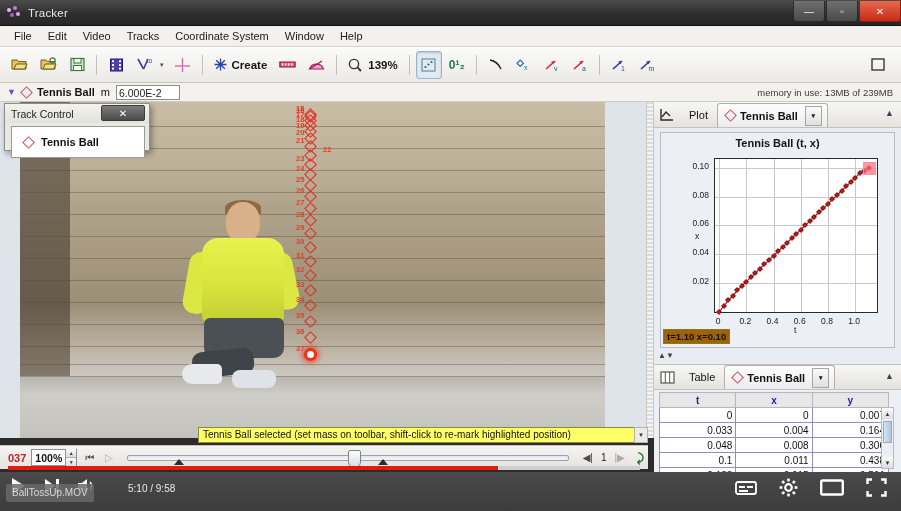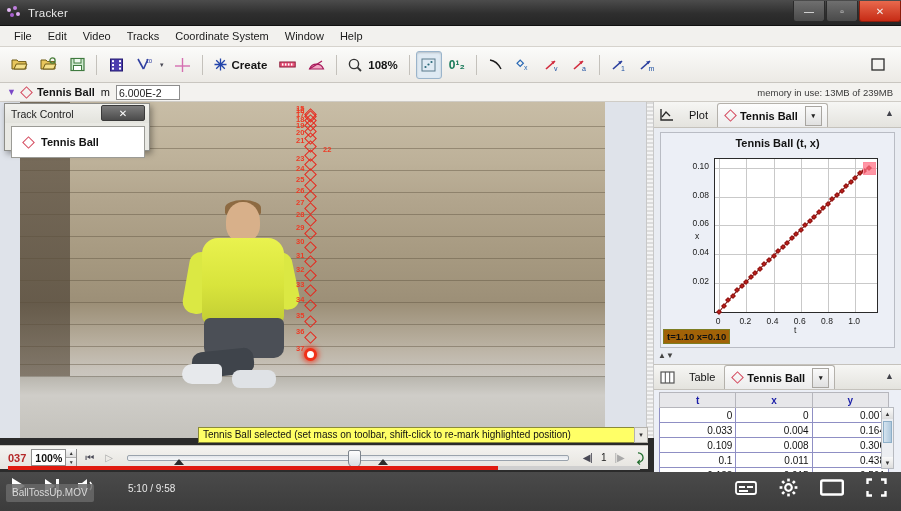--- a/index.html
+++ b/index.html
@@ -509,21 +509,21 @@
         <path d="M1.5 12 A7.5 7.5 0 0 1 15.5 12 Z" fill="#f2a8c4" stroke="#a8195a" stroke-width="1.2"></path>
         <path d="M1.5 12 L14 4" stroke="#a8195a" stroke-width="1.2"></path>
       </svg>
     </div>
     <div class="tb-sep"></div>
     <div class="tb-btn">
       <svg width="14" height="14" viewBox="0 0 14 14" style="margin-right:3px;">
         <circle cx="6" cy="6" r="4.6" fill="none" stroke="#333" stroke-width="1.4"></circle>
         <path d="M9.4 9.4 L13 13" stroke="#333" stroke-width="1.8"></path>
       </svg>
-      <span class="tb-zoom">108%</span>
+      <span class="tb-zoom">139%</span>
     </div>
     <div class="tb-sep"></div>
     <div class="tb-btn pressed">
       <svg width="15" height="14" viewBox="0 0 15 14">
         <rect x="1" y="1" width="13" height="12" fill="none" stroke="#5a7a8c" stroke-width="1"></rect>
         <circle cx="4.5" cy="9" r="1.1" fill="#2a6a7a"></circle>
         <circle cx="7.5" cy="6.5" r="1.1" fill="#2a6a7a"></circle>
         <circle cx="10.5" cy="4" r="1.1" fill="#2a6a7a"></circle>
       </svg>
     </div>
@@ -834,21 +834,21 @@
               <td>0</td>
               <td>0</td>
               <td>0.007</td>
             </tr>
             <tr>
               <td>0.033</td>
               <td>0.004</td>
               <td>0.164</td>
             </tr>
             <tr>
-              <td>0.109</td>
+              <td>0.048</td>
               <td>0.008</td>
               <td>0.306</td>
             </tr>
             <tr>
               <td>0.1</td>
               <td>0.011</td>
               <td>0.438</td>
             </tr>
             <tr>
               <td>0.133</td>

